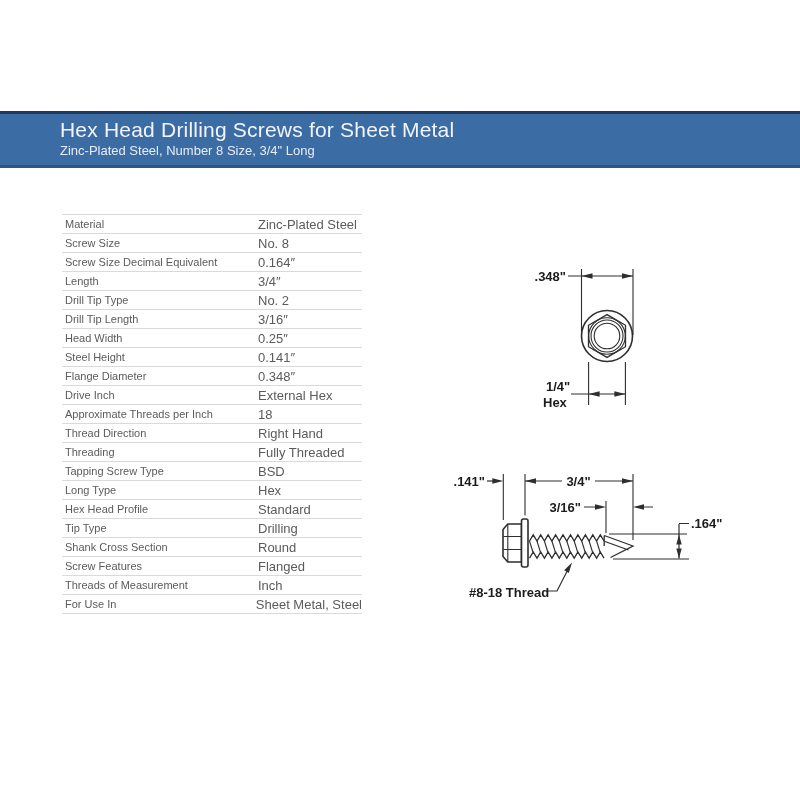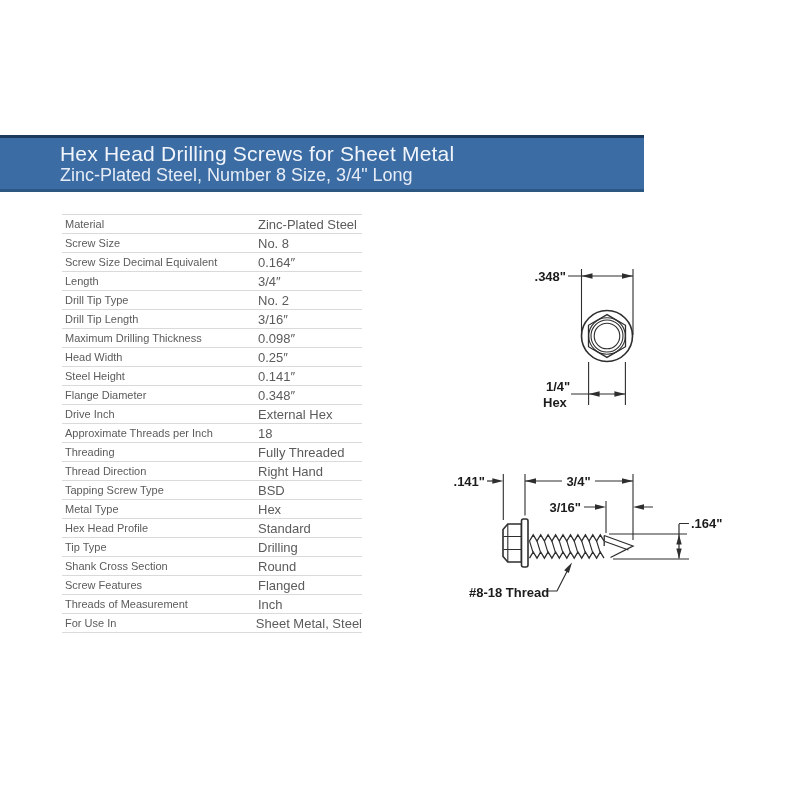--- a/index.html
+++ b/index.html
@@ -4,26 +4,26 @@
 <style>
   :root{
     --header-bg:#3b6ca4; --header-border-top:#1b3a5e; --header-border-bottom:#2d5783;
     --header-text:#f1f5fb; --table-text:#5b5b5b; --table-line:#dadada; --line:#2e2e2e;
   }
   *{box-sizing:border-box;}
   html,body{margin:0;padding:0;}
   body{width:800px;height:800px;background:#fff;font-family:"Liberation Sans",sans-serif;}
   .page{position:relative;width:800px;height:800px;background:#fff;overflow:hidden;}
 
-  .band{position:absolute;left:0;top:135px;width:644px;height:57px;
+  .band{position:absolute;left:0;top:111px;width:800px;height:57px;
     background:var(--header-bg);
     border-top:3px solid var(--header-border-top);
     border-bottom:3px solid var(--header-border-bottom);}
   .band-title{margin:3px 0 0 60px;font-size:21px;line-height:25px;color:var(--header-text);letter-spacing:.2px;}
-  .band-subtitle{margin:0 0 0 60px;font-size:18px;line-height:18px;color:var(--header-text);opacity:.94;}
+  .band-subtitle{margin:0 0 0 60px;font-size:13px;line-height:18px;color:var(--header-text);opacity:.94;}
 
   .spec-table{position:absolute;left:62px;top:214px;width:300px;border-top:1px solid var(--table-line);}
   .spec-row{display:flex;align-items:center;height:19px;border-bottom:1px solid var(--table-line);padding-left:3px;}
   .spec-label{width:193px;font-size:11px;color:var(--table-text);white-space:nowrap;}
   .spec-value{flex:1;font-size:13px;color:var(--table-text);white-space:nowrap;}
 
   svg.drawing{position:absolute;left:430px;top:240px;width:340px;height:380px;}
   .oline{fill:#fff;stroke:var(--line);stroke-width:1.6;}
   .mid{fill:none;stroke:var(--line);stroke-width:1.3;}
   .thin{fill:none;stroke:var(--line);stroke-width:1.1;}
@@ -65,24 +65,20 @@
     <div class="spec-row">
       <div class="spec-label">Drill Tip Type</div>
       <div class="spec-value">No. 2</div>
     </div>
 
     <div class="spec-row">
       <div class="spec-label">Drill Tip Length</div>
       <div class="spec-value">3/16″</div>
     </div>
 
-    <div class="spec-row">
-      <div class="spec-label">Maximum Drilling Thickness</div>
-      <div class="spec-value">0.098″</div>
-    </div>
 
     <div class="spec-row">
       <div class="spec-label">Head Width</div>
       <div class="spec-value">0.25″</div>
     </div>
 
     <div class="spec-row">
       <div class="spec-label">Steel Height</div>
       <div class="spec-value">0.141″</div>
     </div>
@@ -96,37 +92,37 @@
       <div class="spec-label">Drive Inch</div>
       <div class="spec-value">External Hex</div>
     </div>
 
     <div class="spec-row">
       <div class="spec-label">Approximate Threads per Inch</div>
       <div class="spec-value">18</div>
     </div>
 
     <div class="spec-row">
+      <div class="spec-label">Thread Direction</div>
+      <div class="spec-value">Right Hand</div>
+    </div>
+
+    <div class="spec-row">
       <div class="spec-label">Threading</div>
       <div class="spec-value">Fully Threaded</div>
     </div>
 
-    <div class="spec-row">
-      <div class="spec-label">Thread Direction</div>
-      <div class="spec-value">Right Hand</div>
-    </div>
-
 
     <div class="spec-row">
       <div class="spec-label">Tapping Screw Type</div>
       <div class="spec-value">BSD</div>
     </div>
 
     <div class="spec-row">
-      <div class="spec-label">Metal Type</div>
+      <div class="spec-label">Long Type</div>
       <div class="spec-value">Hex</div>
     </div>
 
     <div class="spec-row">
       <div class="spec-label">Hex Head Profile</div>
       <div class="spec-value">Standard</div>
     </div>
 
     <div class="spec-row">
       <div class="spec-label">Tip Type</div>

